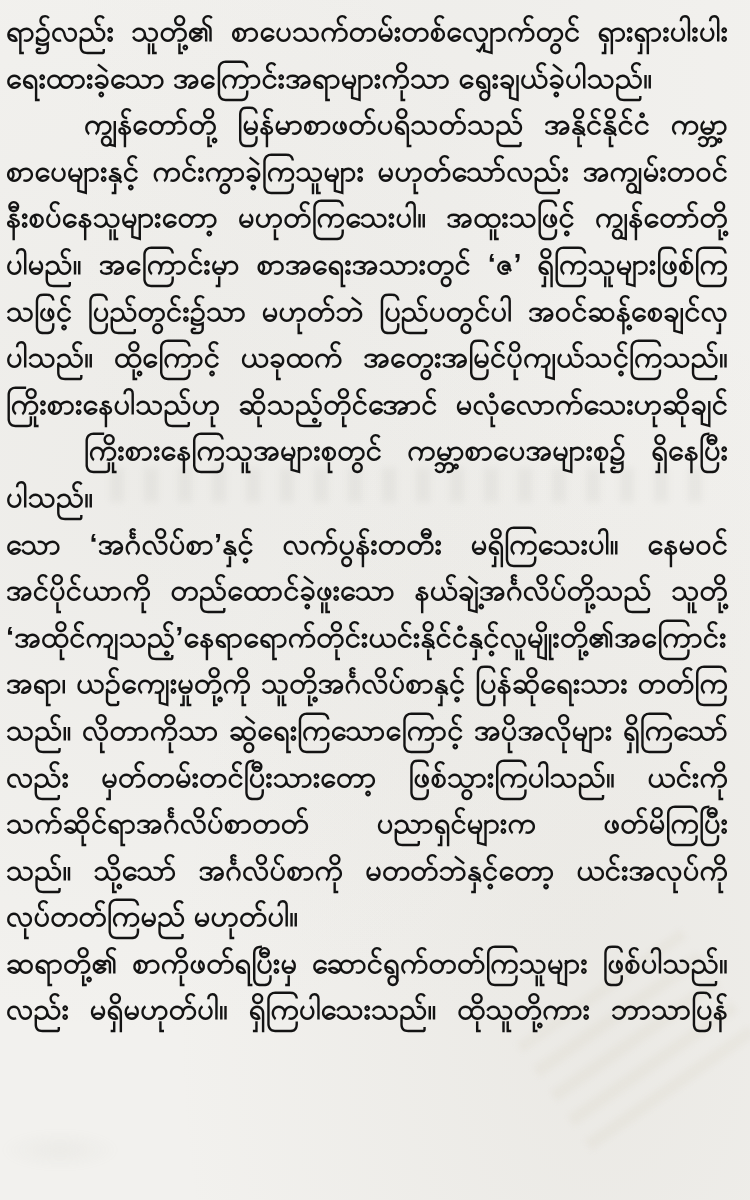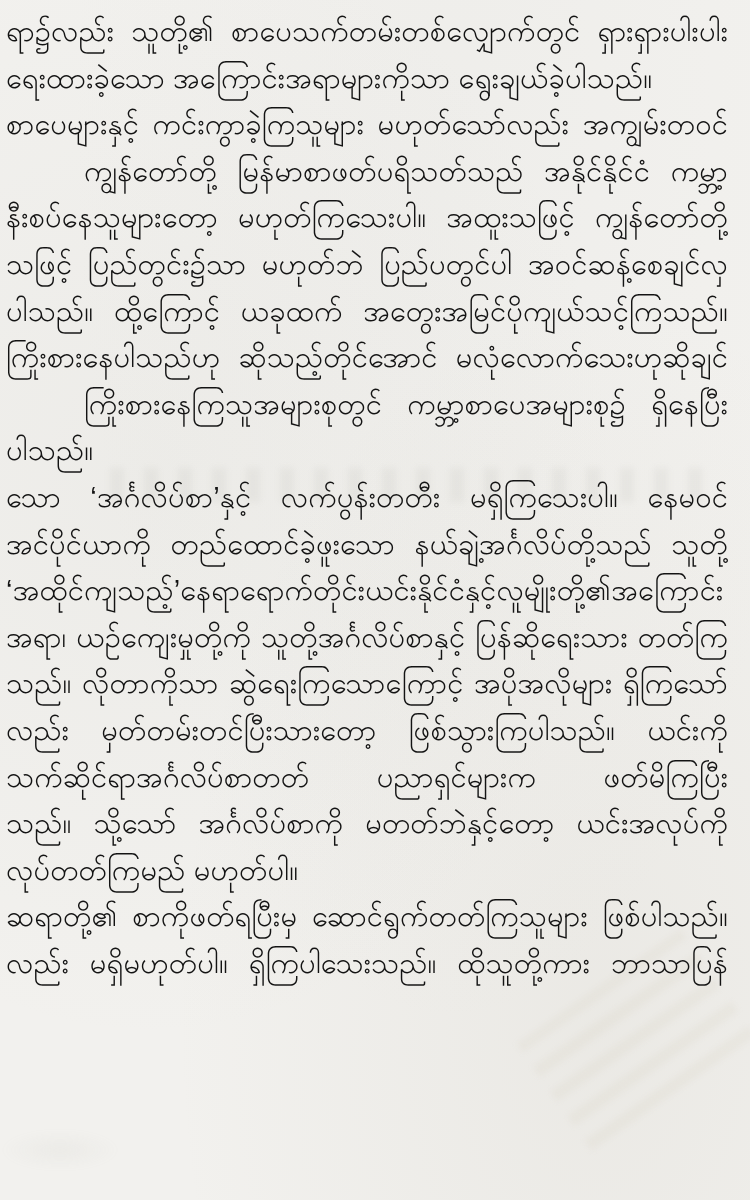--- a/index.html
+++ b/index.html
@@ -20,21 +20,21 @@
     overflow: hidden;
     font-family: "Liberation Sans", "DejaVu Sans", sans-serif;
   }
   .text-block {
     position: absolute;
     top: 8px;
     left: 6px;
     right: 22px;
     color: #131313;
     font-size: 29px;
-    font-weight: 400;
+    font-weight: 700;
     letter-spacing: 0.2px;
   }
   .line {
     height: 46.6px;
     line-height: 46.6px;
     white-space: nowrap;
     text-align: justify;
     text-align-last: justify;
     overflow: visible;
   }
@@ -90,23 +90,24 @@
 
 <div class="page">
 
   <div class="bleed bleed-1"></div>
   <div class="bleed bleed-2"></div>
   <div class="bleed bleed-3"></div>
 
   <div class="text-block">
     <div class="line">ရာ၌လည်း သူတို့၏ စာပေသက်တမ်းတစ်လျှောက်တွင် ရှားရှားပါးပါး</div>
     <div class="line end">ရေးထားခဲ့သော အကြောင်းအရာများကိုသာ ရွေးချယ်ခဲ့ပါသည်။</div>
+    <div class="line indent">ကျွန်တော်တို့ မြန်မာစာဖတ်ပရိသတ်သည် အနိုင်နိုင်ငံ ကမ္ဘာ့</div>
     <div class="line">စာပေများနှင့် ကင်းကွာခဲ့ကြသူများ မဟုတ်သော်လည်း အကျွမ်းတဝင်</div>
-    <div class="line indent">ကျွန်တော်တို့ မြန်မာစာဖတ်ပရိသတ်သည် အနိုင်နိုင်ငံ ကမ္ဘာ့</div>
     <div class="line">နီးစပ်နေသူများတော့ မဟုတ်ကြသေးပါ။ အထူးသဖြင့် ကျွန်တော်တို့</div>
+    <div class="line">ပါမည်။ အကြောင်းမှာ စာအရေးအသားတွင် ‘ဇ’ ရှိကြသူများဖြစ်ကြ</div>
     <div class="line">သဖြင့် ပြည်တွင်း၌သာ မဟုတ်ဘဲ ပြည်ပတွင်ပါ အဝင်ဆန့်စေချင်လှ</div>
     <div class="line">ပါသည်။ ထို့ကြောင့် ယခုထက် အတွေးအမြင်ပိုကျယ်သင့်ကြသည်။</div>
     <div class="line">ကြိုးစားနေပါသည်ဟု ဆိုသည့်တိုင်အောင် မလုံလောက်သေးဟုဆိုချင်</div>
     <div class="line indent">ကြိုးစားနေကြသူအများစုတွင် ကမ္ဘာ့စာပေအများစု၌ ရှိနေပြီး</div>
     <div class="line end">ပါသည်။</div>
     <div class="line">သော ‘အင်္ဂလိပ်စာ’နှင့် လက်ပွန်းတတီး မရှိကြသေးပါ။ နေမဝင်</div>
     <div class="line">အင်ပိုင်ယာကို တည်ထောင်ခဲ့ဖူးသော နယ်ချဲ့အင်္ဂလိပ်တို့သည် သူတို့</div>
     <div class="line">‘အထိုင်ကျသည့်’နေရာရောက်တိုင်းယင်းနိုင်ငံနှင့်လူမျိုးတို့၏အကြောင်း</div>
     <div class="line">အရာ၊ ယဉ်ကျေးမှုတို့ကို သူတို့အင်္ဂလိပ်စာနှင့် ပြန်ဆိုရေးသား တတ်ကြ</div>
     <div class="line">သည်။ လိုတာကိုသာ ဆွဲရေးကြသောကြောင့် အပိုအလိုများ ရှိကြသော်</div>

